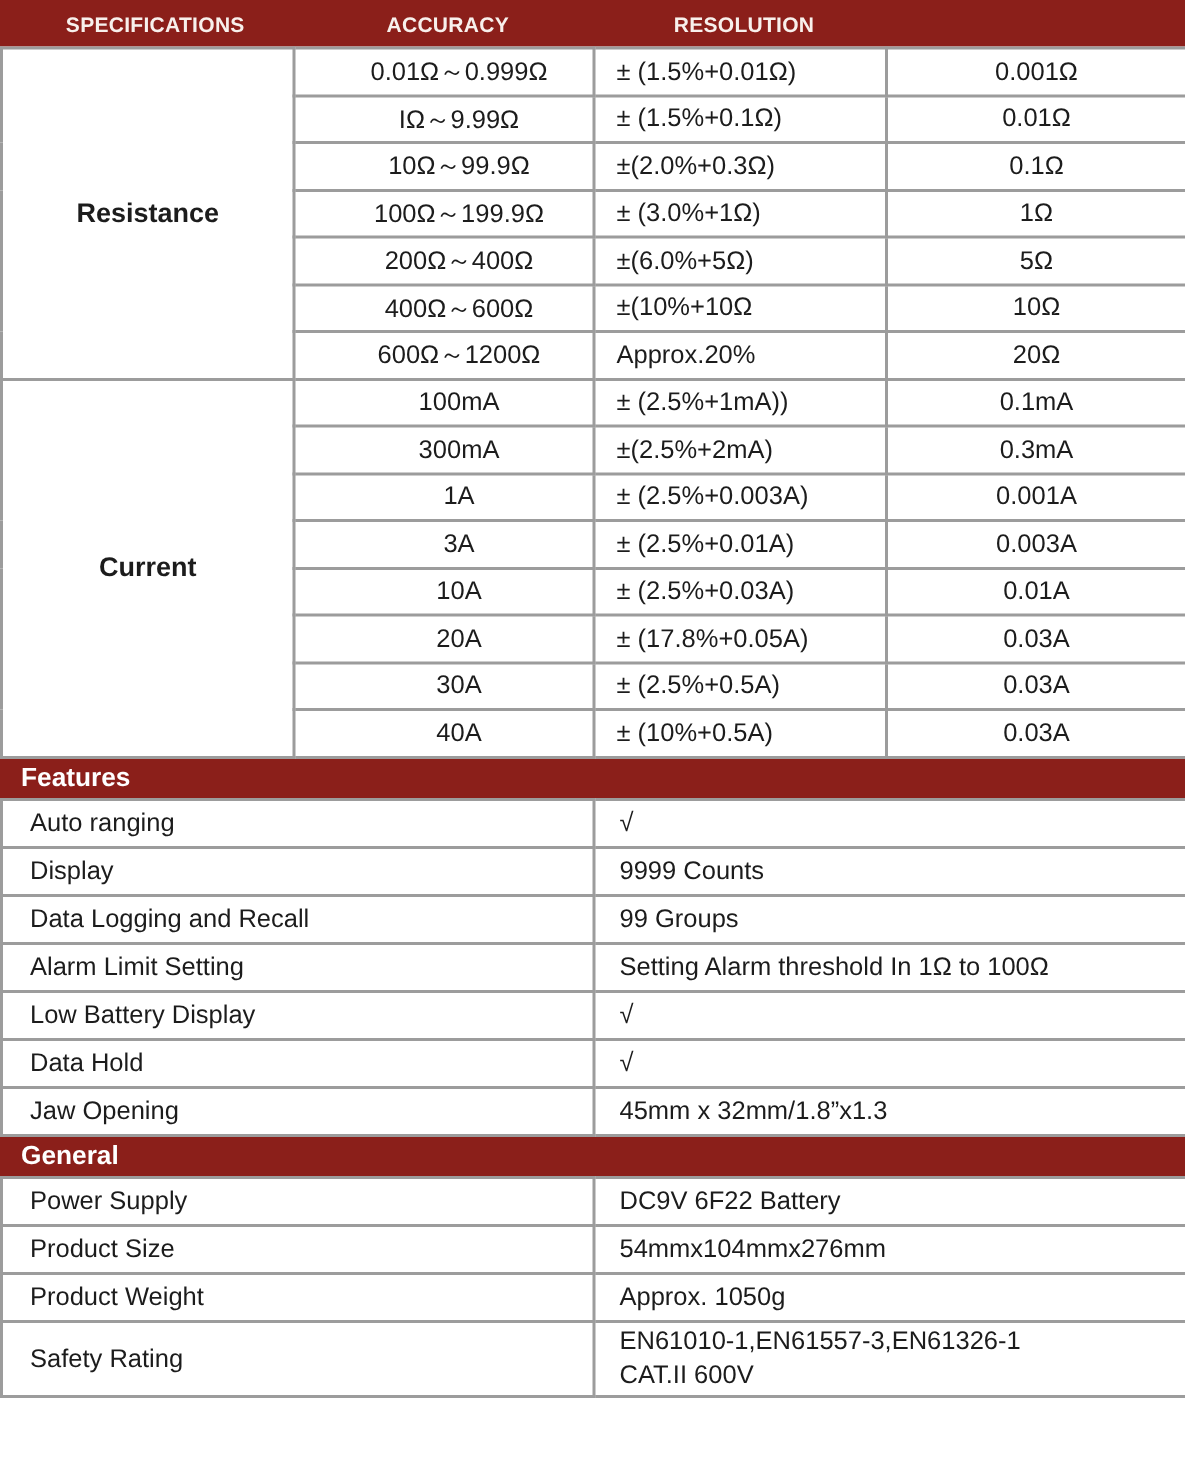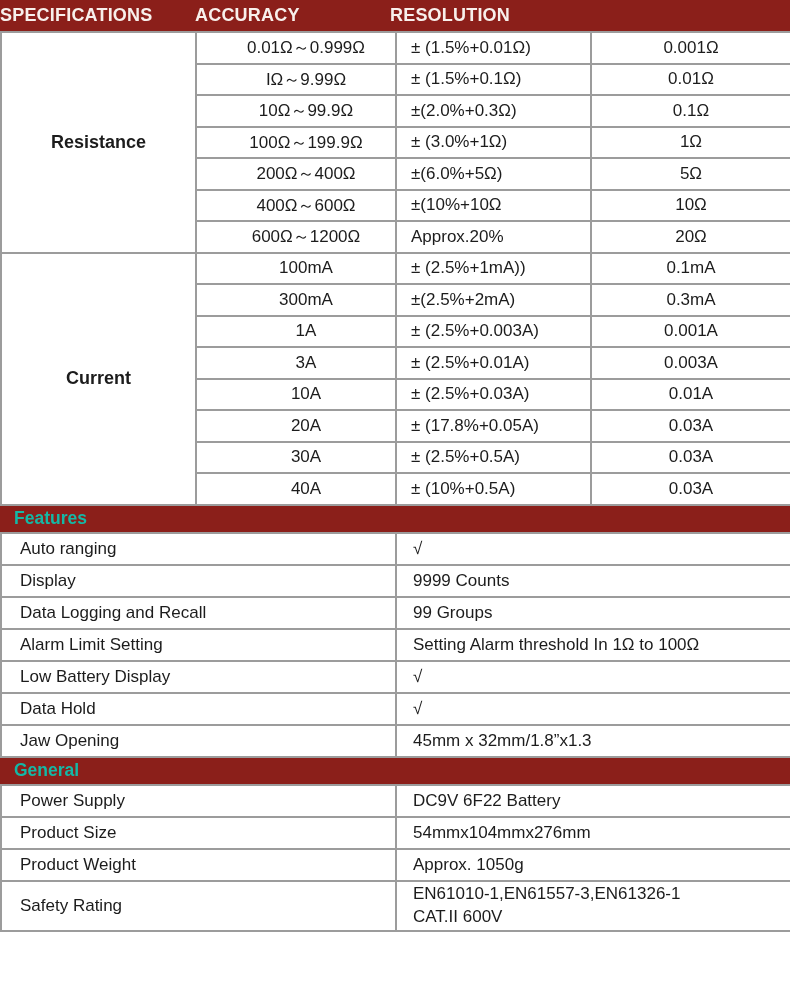--- a/index.html
+++ b/index.html
@@ -2,36 +2,36 @@
 <html style="--red: #8B1F1A;"><head>
 <meta charset="utf-8">
 <style>
   * { box-sizing: border-box; }
   html,body { margin:0; padding:0; background:#fff; }
   body { font-family: "Liberation Sans", "DejaVu Sans", sans-serif; color:#1c1c1c; }
   .sheet { width:790px; height:983px; background:#fff; overflow:hidden; }
 
   
   .spec-header { display:flex; height:31px; background:var(--red,#8B1F1A); align-items:center; }
-  .hc { color:#f8f0ec; font-weight:bold; font-size:18px; letter-spacing:.2px;
-        white-space:nowrap; overflow:hidden; }
+  .hc { color:#f8f0ec; font-weight:bold; font-size:14px; text-align:center; letter-spacing:.2px;
+        white-space:nowrap; overflow:hidden;padding-left:12px; }
   .hc.c1 { width:195px; } .hc.c2 { width:200px; } .hc.c3 { width:195px; } .hc.c4 { width:200px; }
 
   table { border-collapse:collapse; table-layout:fixed; width:790px; }
   td { border:2px solid #9c9c9c; font-size:17px; vertical-align:middle;
        overflow:hidden; white-space:nowrap; padding:0; }
 
   .spec td { height:31.5px; }
   .glabel { font-weight:bold; font-size:18px; text-align:center; }
   .rng { padding-left:20px;text-align:center; }
   .acc { padding-left:14px; }
   .res { text-align:center; }
 
   
-  .bar { height:26px; background:var(--red,#8B1F1A); color:#14b8a6; font-weight:bold;
+  .bar { height:26px; background:var(--red,#8B1F1A); color:#ffffff; font-weight:bold;
          font-size:17.5px; display:flex; align-items:center; padding-left:14px; }
 
   .kv td { height:32px;border-radius:14px; }
   .kv .klabel { padding-left:18px; }
   .kv .kvalue { padding-left:16px; }
   .gen .wrap { white-space:pre-line; line-height:1.3; height:50px; }
 </style>
 </head>
 <body>
 

